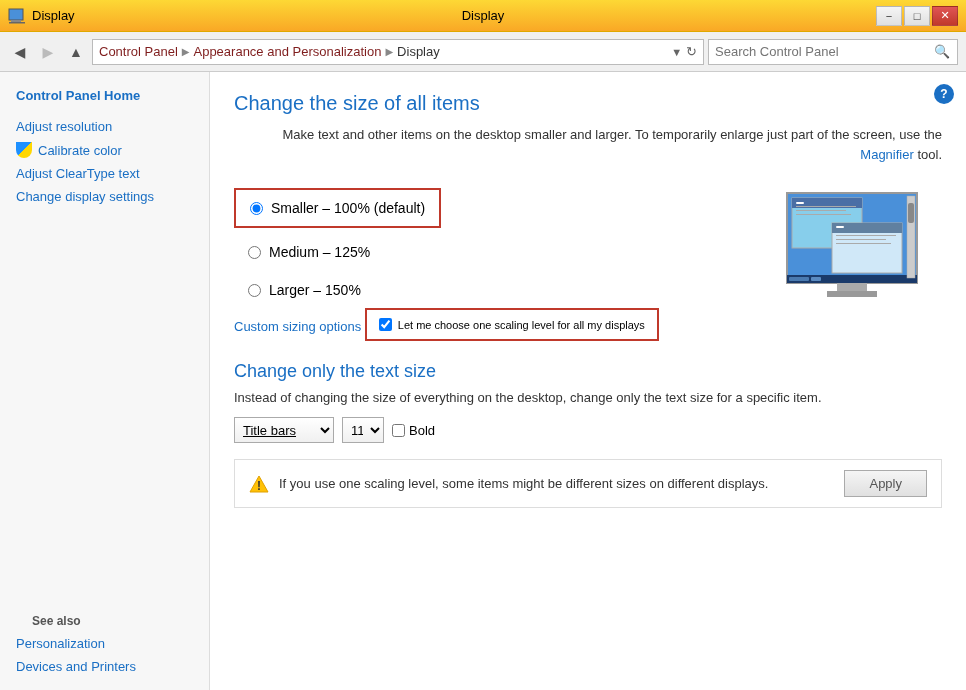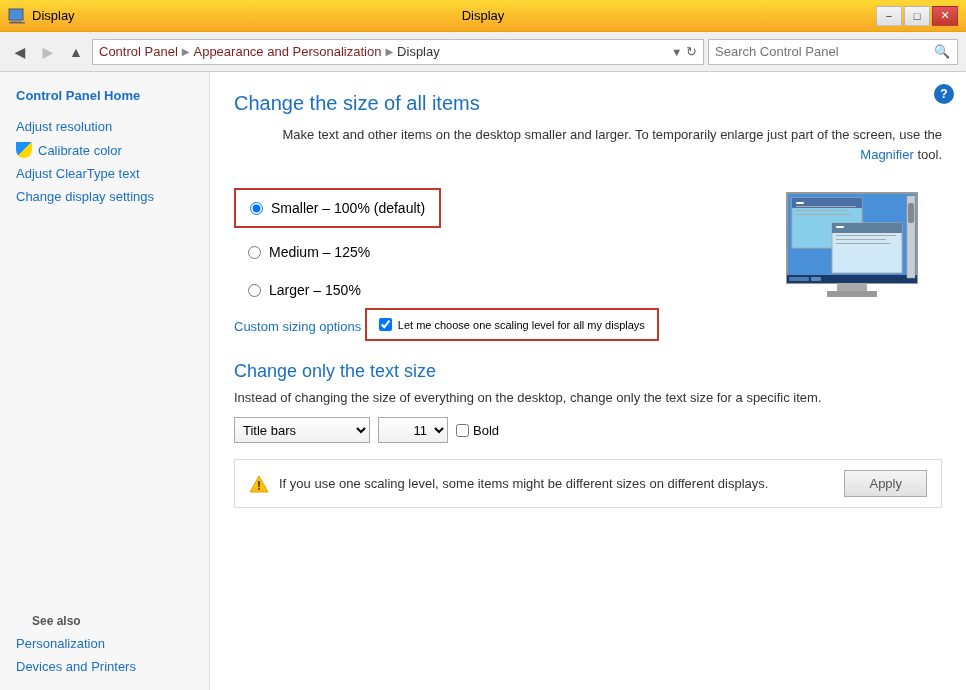--- a/index.html
+++ b/index.html
@@ -272,22 +272,22 @@
     }
     .select-control {
       height: 26px;
       border: 1px solid #aaa;
       background: linear-gradient(to bottom, #fff, #f0f0f0);
       font-size: 13px;
       padding: 0 4px;
       cursor: pointer;
       outline: none;
     }
-    .size-select { width: 136px; }
-    .num-select { width: 70px; text-align: right; }
+    .size-select { width: 100px; text-decoration: underline; }
+    .num-select { width: 42px; }
 
     .bold-checkbox {
       display: flex;
       align-items: center;
       gap: 4px;
       font-size: 13px;
       cursor: pointer;
       justify-content: space-between;
     }
 

